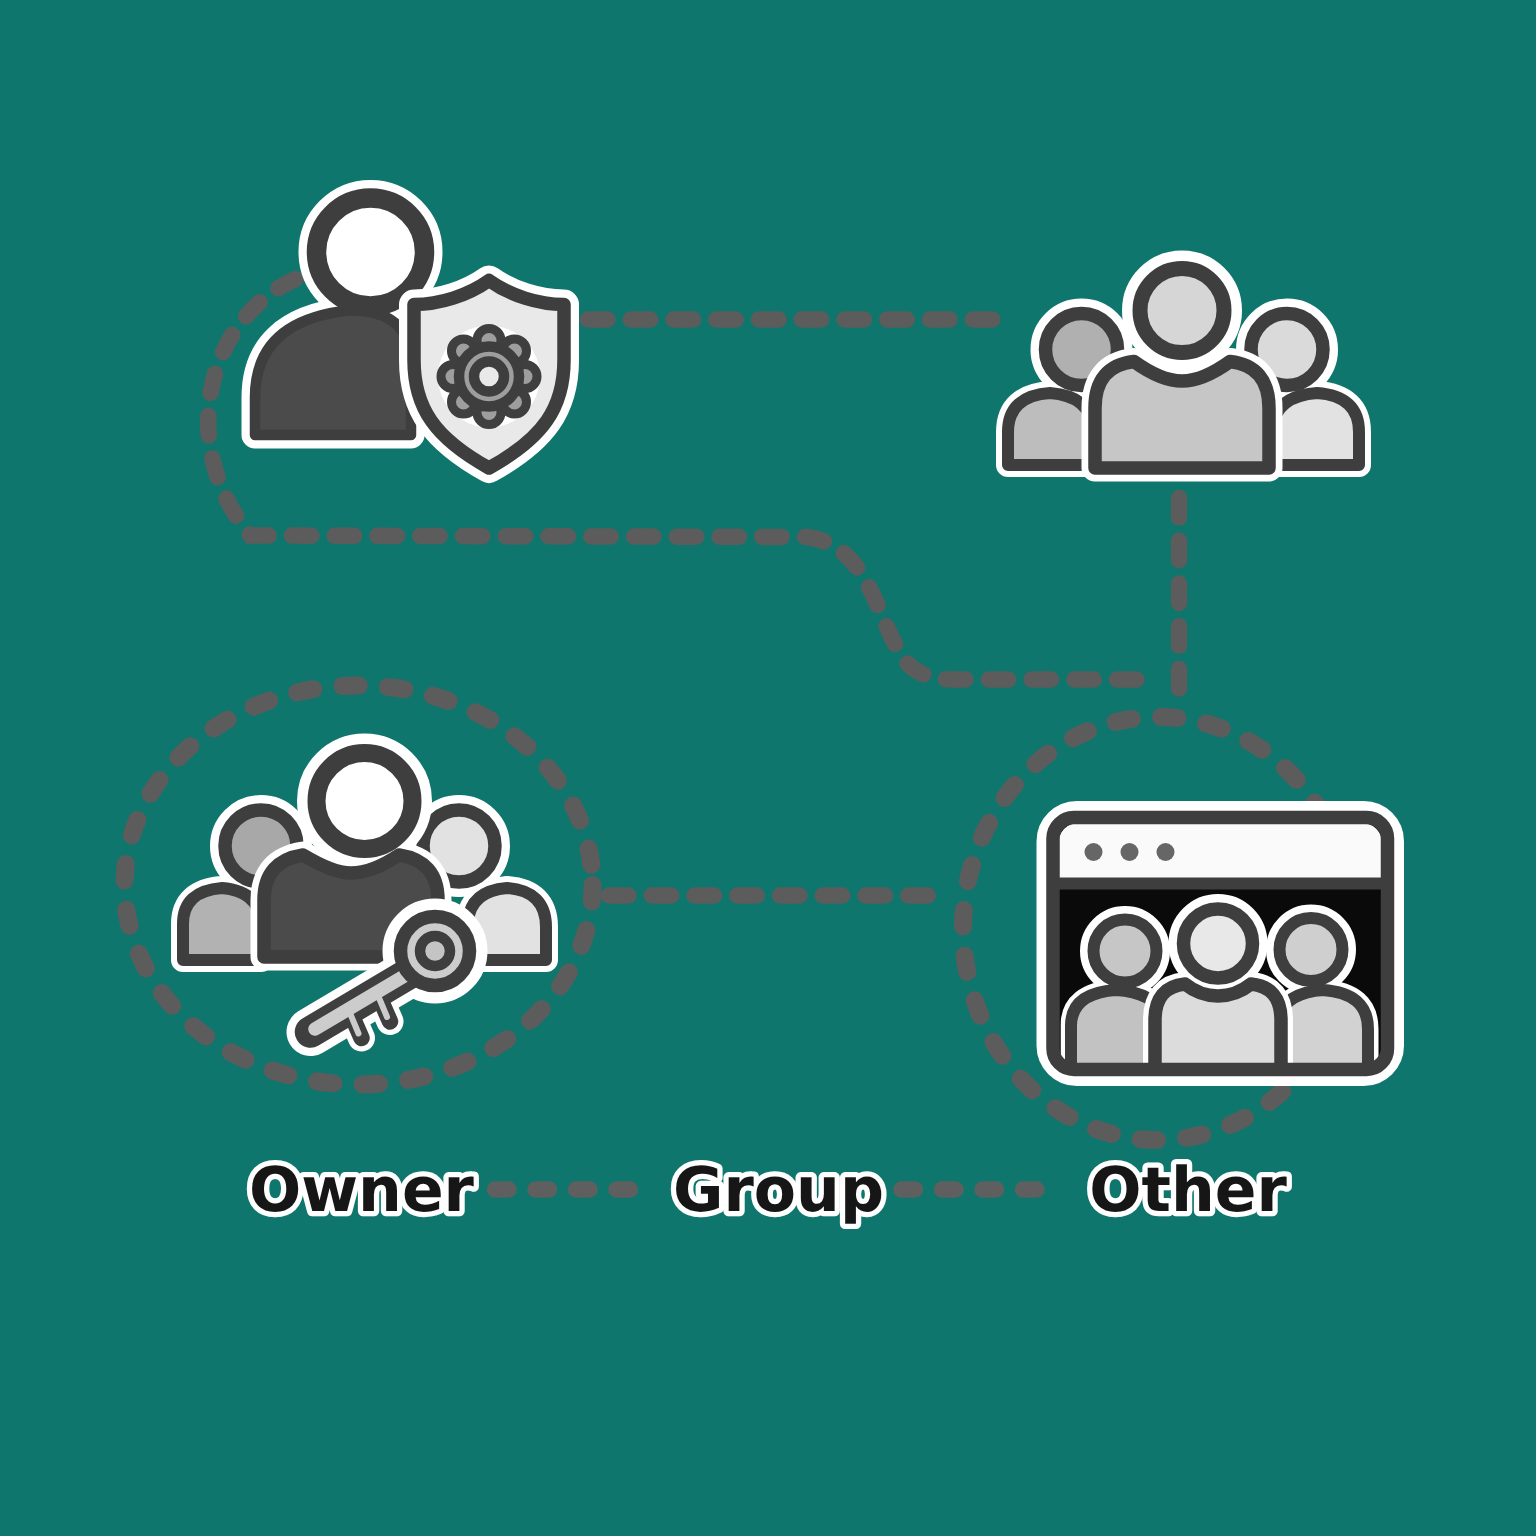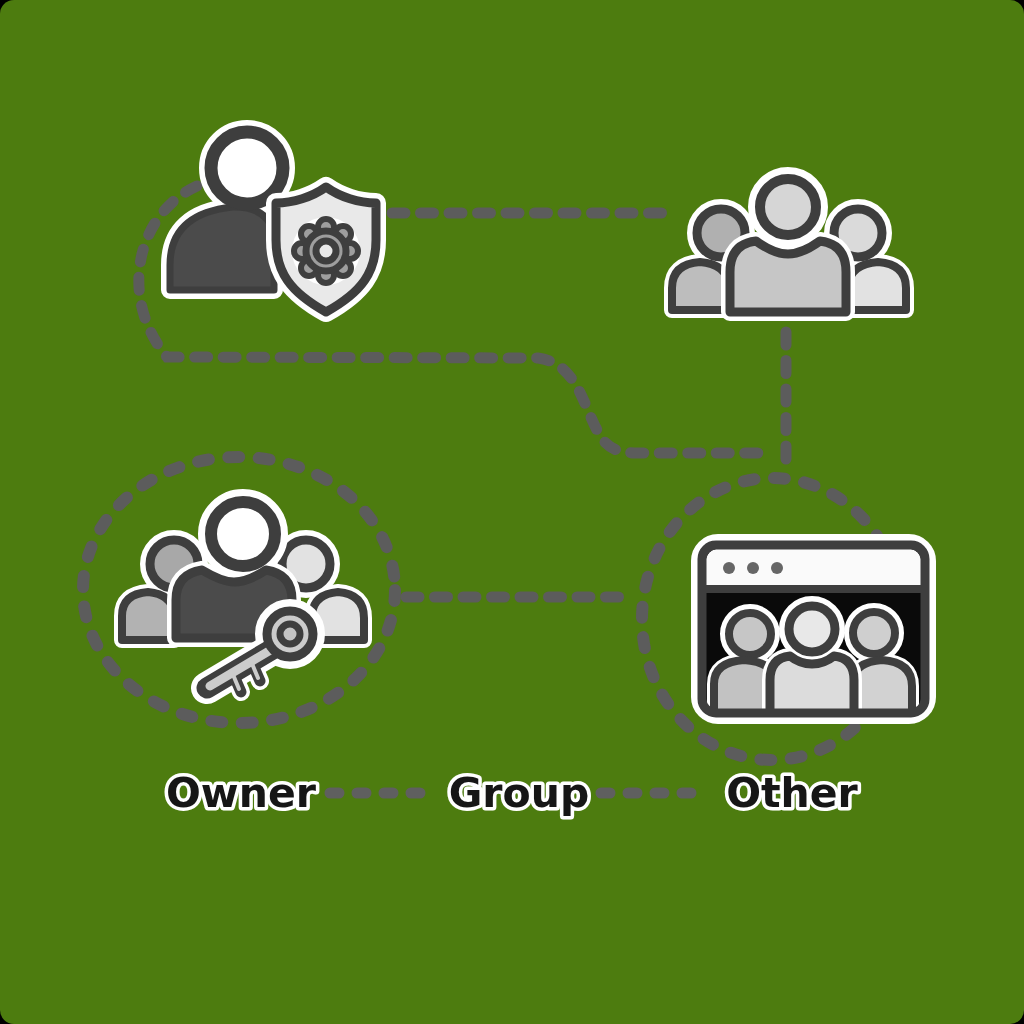--- a/index.html
+++ b/index.html
@@ -5,22 +5,21 @@
   html, body {
     margin: 0; padding: 0;
     width: 1024px; height: 1024px;
     background: #000000;
     overflow: hidden;
     font-family: "DejaVu Sans", sans-serif;
   }
   .stage {
     position: relative;
     width: 1024px; height: 1024px;
-    background: #4d7c0f;
-    border-radius: 14px;
+    background: #0f766e;
   }
   svg.diagram { display: block; width: 1024px; height: 1024px; }
 
   
   .dash-line   { fill: none; stroke: #5c5c5c; stroke-width: 11; stroke-linecap: round; stroke-dasharray: 13 15.5; }
   .dash-ellipse{ fill: none; stroke: #5c5c5c; stroke-width: 12; stroke-linecap: round; stroke-dasharray: 11 19.5; }
   .dash-label  { fill: none; stroke: #5f5f5f; stroke-width: 11; stroke-linecap: round; stroke-dasharray: 9 18; }
 
   
   .halo   { stroke: #ffffff; stroke-linejoin: round; stroke-linecap: round; }

